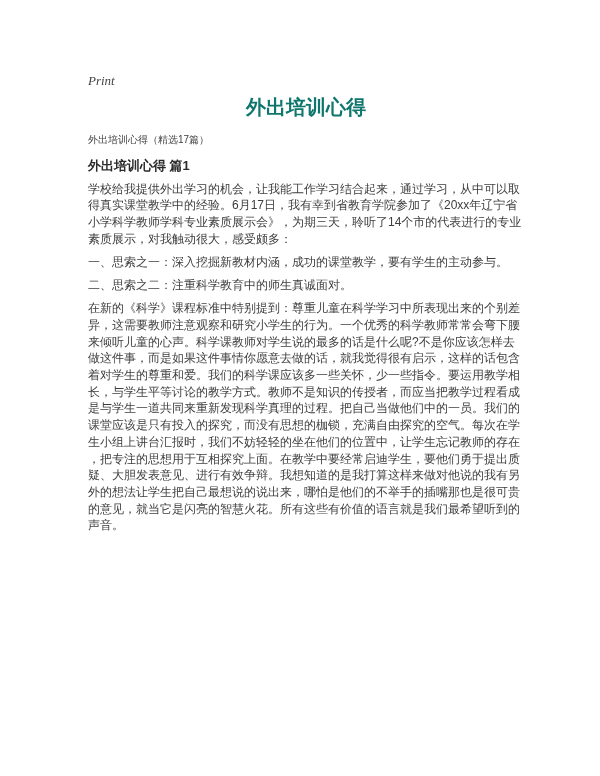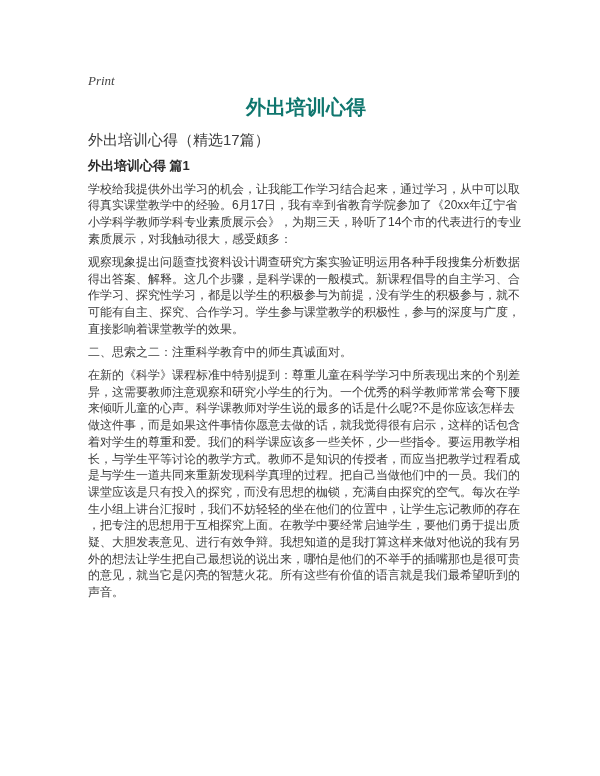--- a/index.html
+++ b/index.html
@@ -40,21 +40,21 @@
   .title {
     margin: 0;
     font-size: 20px;
     font-weight: bold;
     line-height: 24px;
     text-align: center;
     color: #0f766e;
   }
   .subtitle {
     margin-top: 13px;
-    font-size: 15px;
+    font-size: 10px;
     line-height: 16px;
     color: #3d3d3d;
   }
   .section-heading {
     margin-top: 10px;
     font-size: 13px;
     font-weight: bold;
     line-height: 16px;
     color: #2a2a2a;
   }
@@ -76,18 +76,18 @@
 
   <div class="content">
     <h1 class="title">外出培训心得</h1>
 
     <div class="subtitle">外出培训心得（精选17篇）</div>
 
     <div class="section-heading">外出培训心得 篇1</div>
 
     <div class="body-text">
       <p>学校给我提供外出学习的机会，让我能工作学习结合起来，通过学习，从中可以取得真实课堂教学中的经验。6月17日，我有幸到省教育学院参加了《20xx年辽宁省小学科学教师学科专业素质展示会》，为期三天，聆听了14个市的代表进行的专业素质展示，对我触动很大，感受颇多：</p>
-      <p>观察现象提出问题查找资料设计调查研究方案实验证明运用各种手段搜集分析数据得出答案、解释。这几个步骤，是科学课的一般模式。新课程倡导的自主学习、合作学习、探究性学习，都是以学生的积极参与为前提，没有学生的积极参与，就不可能有自主、探究、合作学习。学生参与课堂教学的积极性，参与的深度与广度，直接影响着课堂教学的效果。</p>
+      <p>一、思索之一：深入挖掘新教材内涵，成功的课堂教学，要有学生的主动参与。</p>
       <p>二、思索之二：注重科学教育中的师生真诚面对。</p>
       <p>在新的《科学》课程标准中特别提到：尊重儿童在科学学习中所表现出来的个别差异，这需要教师注意观察和研究小学生的行为。一个优秀的科学教师常常会弯下腰来倾听儿童的心声。科学课教师对学生说的最多的话是什么呢?不是你应该怎样去做这件事，而是如果这件事情你愿意去做的话，就我觉得很有启示，这样的话包含着对学生的尊重和爱。我们的科学课应该多一些关怀，少一些指令。要运用教学相长，与学生平等讨论的教学方式。教师不是知识的传授者，而应当把教学过程看成是与学生一道共同来重新发现科学真理的过程。把自己当做他们中的一员。我们的课堂应该是只有投入的探究，而没有思想的枷锁，充满自由探究的空气。每次在学生小组上讲台汇报时，我们不妨轻轻的坐在他们的位置中，让学生忘记教师的存在，把专注的思想用于互相探究上面。在教学中要经常启迪学生，要他们勇于提出质疑、大胆发表意见、进行有效争辩。我想知道的是我打算这样来做对他说的我有另外的想法让学生把自己最想说的说出来，哪怕是他们的不举手的插嘴那也是很可贵的意见，就当它是闪亮的智慧火花。所有这些有价值的语言就是我们最希望听到的声音。</p>
     </div>
   </div>
 </div>
 
 </body></html>

